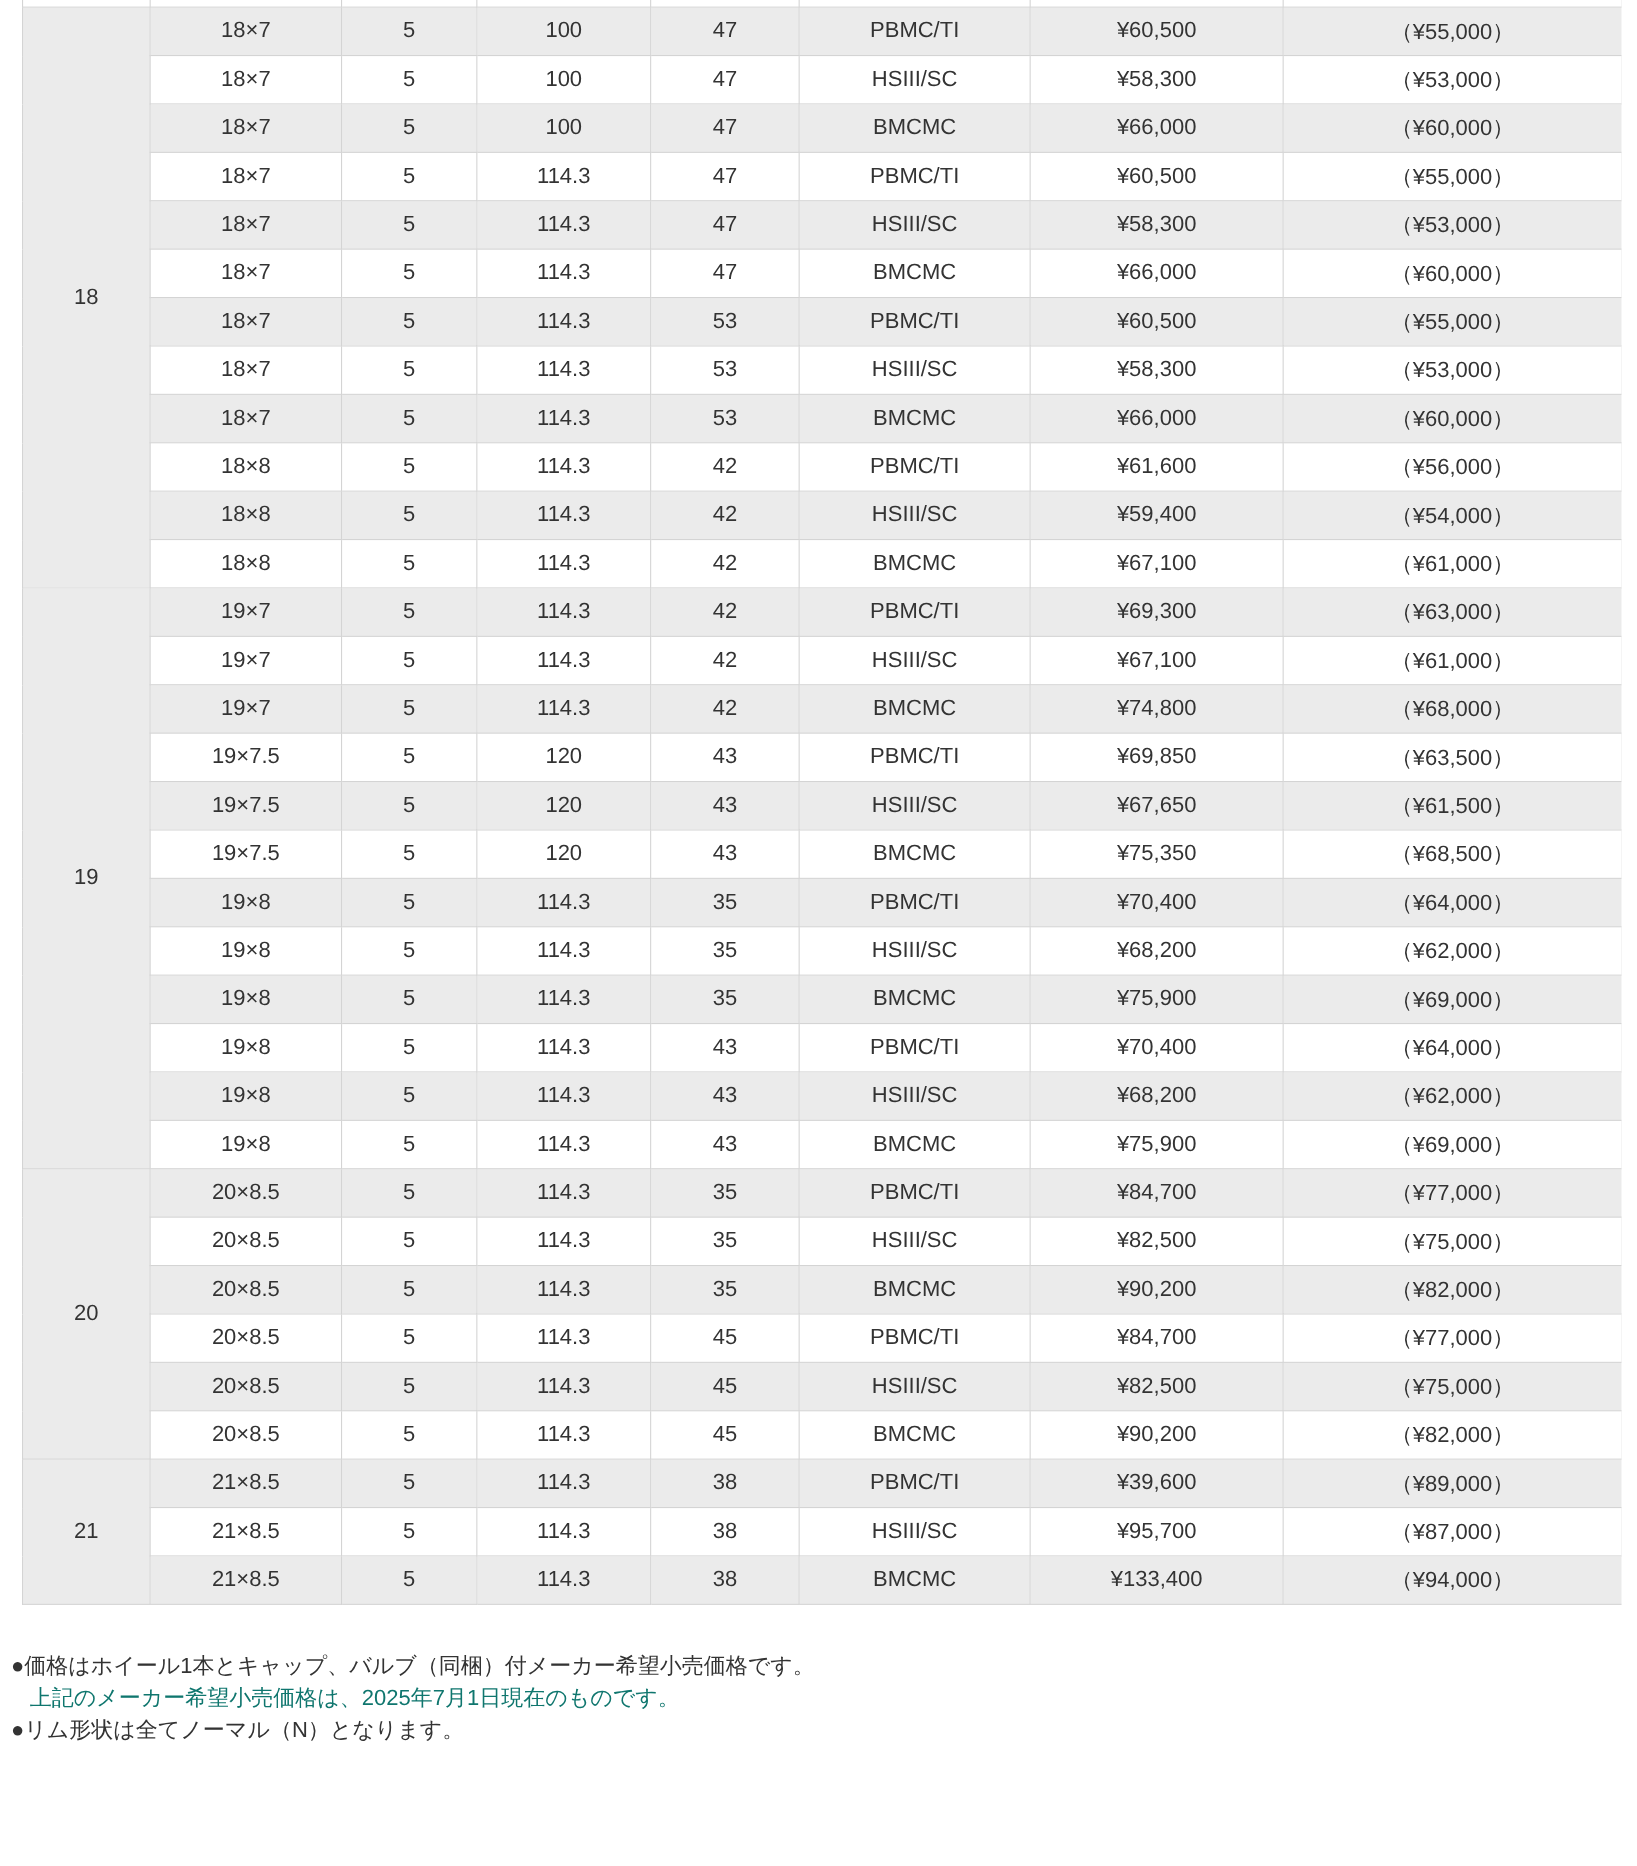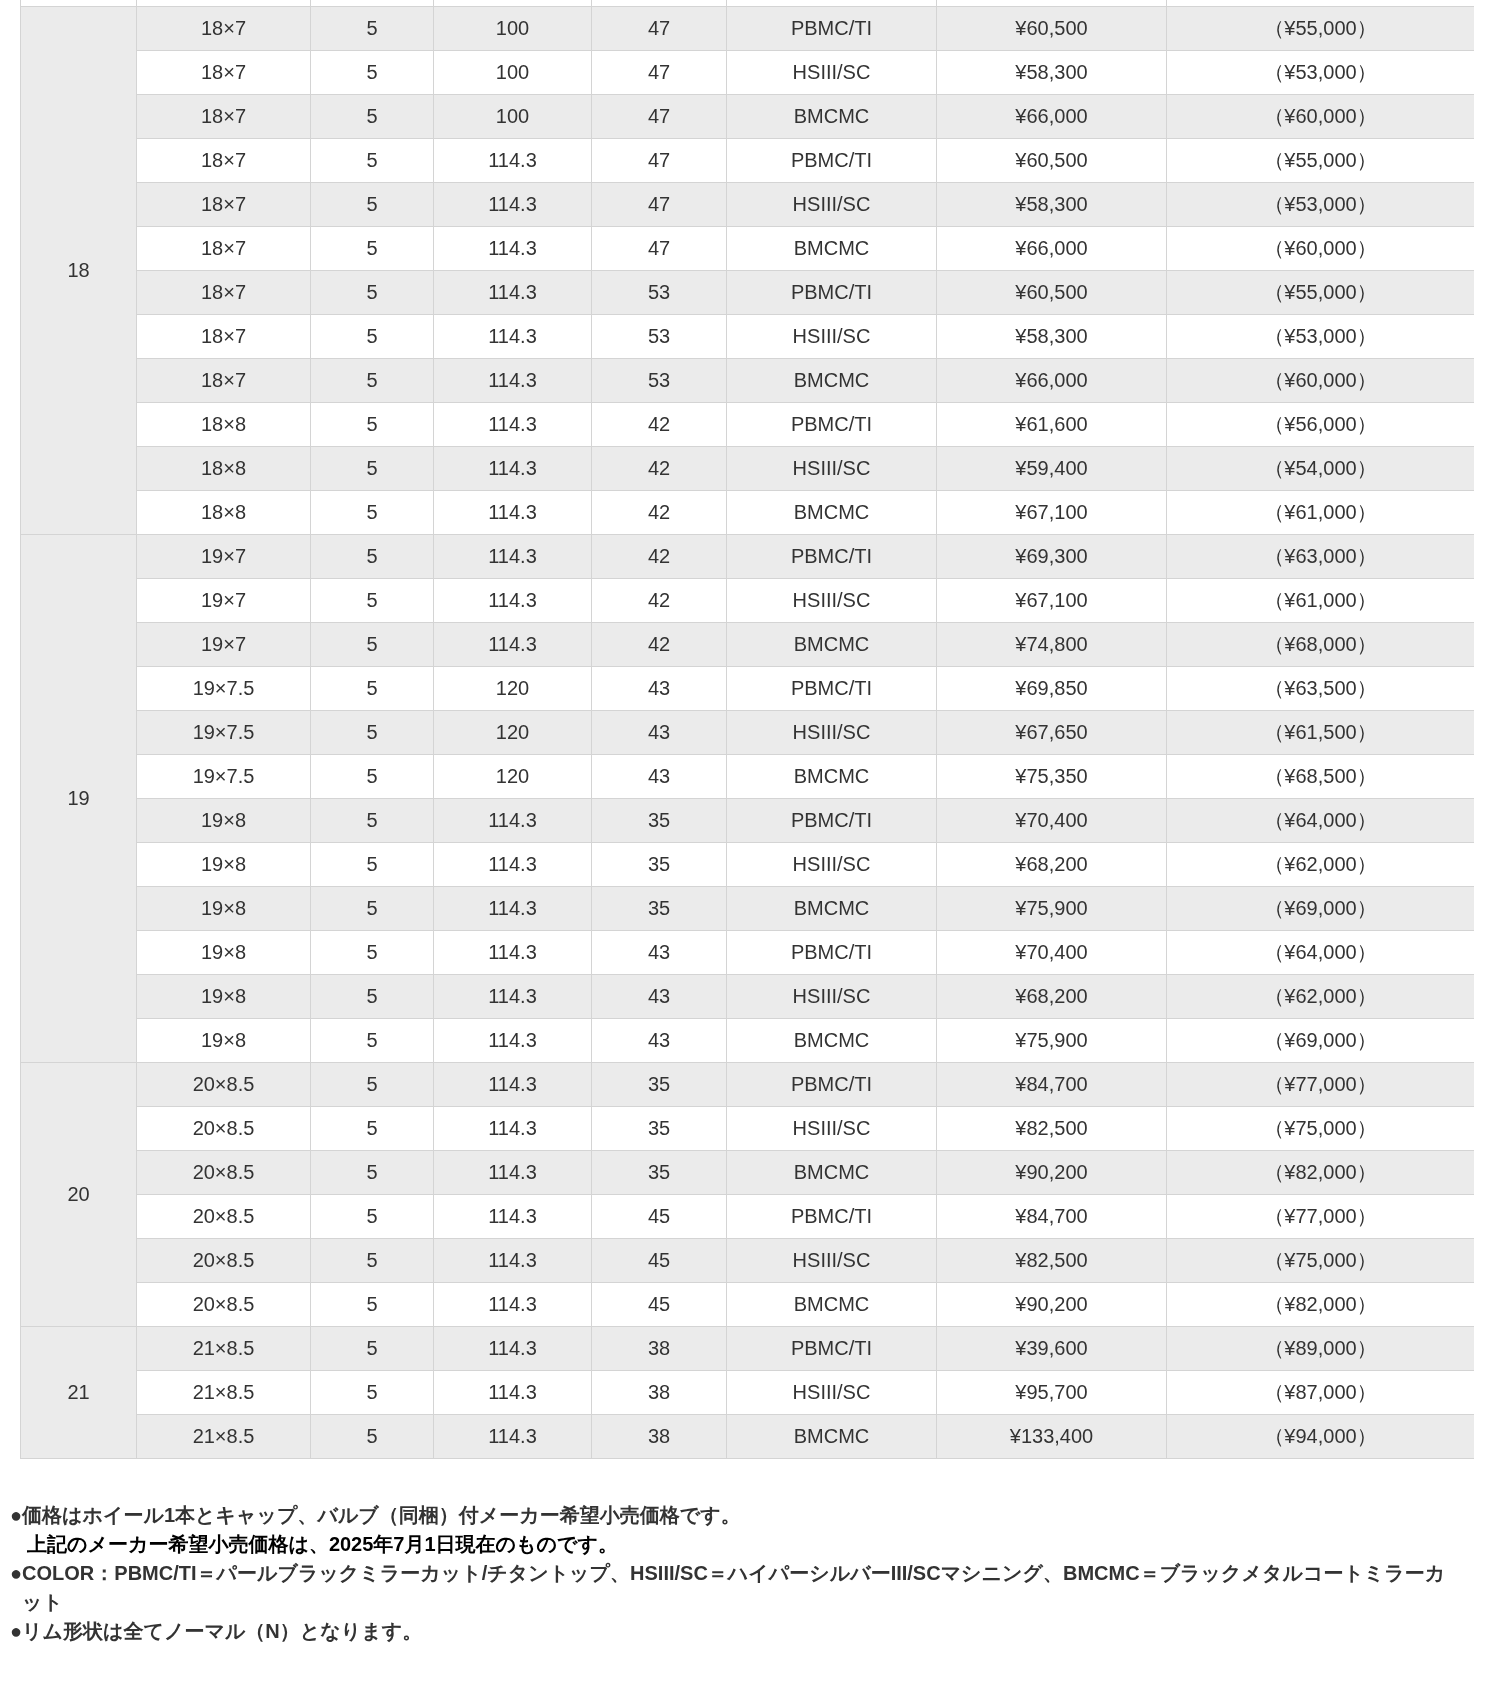--- a/index.html
+++ b/index.html
@@ -45,24 +45,23 @@
   .notes {
     margin: 42px 0 0 10px;
     width: 1448px;
     font-size: 20px;
     line-height: 29px;
     color: #333333;
   }
   .note {
     padding-left: 12px;
     text-indent: -12px;
-    font-weight: bold;
   }
   .note.red {
-    color: #000000;
+    color: #0f766e;
     padding-left: 17px;
     text-indent: 0;
   }
 </style>
 </head>
 <body>
 
 <div class="table-clip">
   <table class="price-table">
     <colgroup>
@@ -387,15 +386,14 @@
           <td>¥133,400</td>
           <td>（¥94,000）</td>
         </tr>
       </tbody>
   </table>
 </div>
 
 <div class="notes">
   <div class="note">●価格はホイール1本とキャップ、バルブ（同梱）付メーカー希望小売価格です。</div>
   <div class="note red">上記のメーカー希望小売価格は、2025年7月1日現在のものです。</div>
-  <div class="note">●COLOR：PBMC/TI＝パールブラックミラーカット/チタントップ、HSIII/SC＝ハイパーシルバーIII/SCマシニング、BMCMC＝ブラックメタルコートミラーカット</div>
   <div class="note">●リム形状は全てノーマル（N）となります。</div>
 </div>
 
 </body></html>

